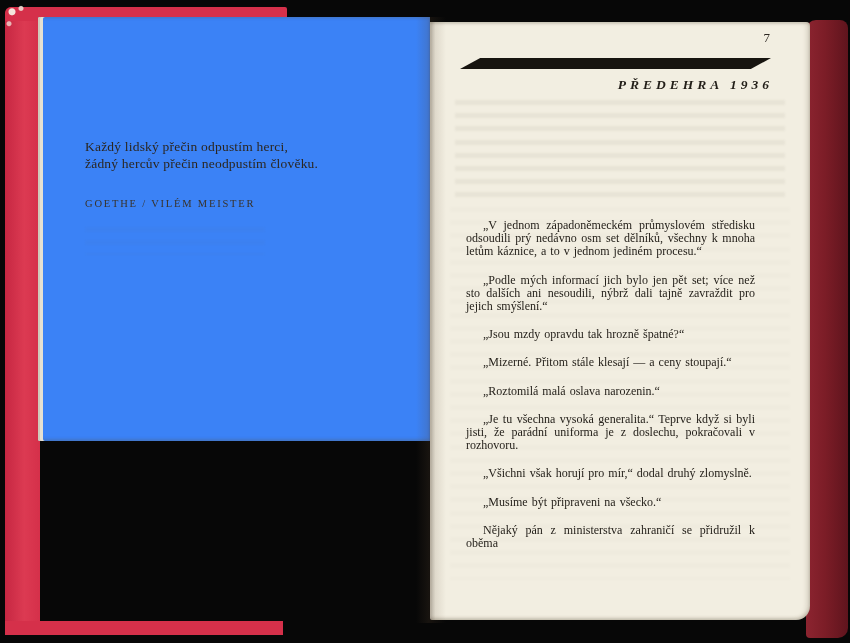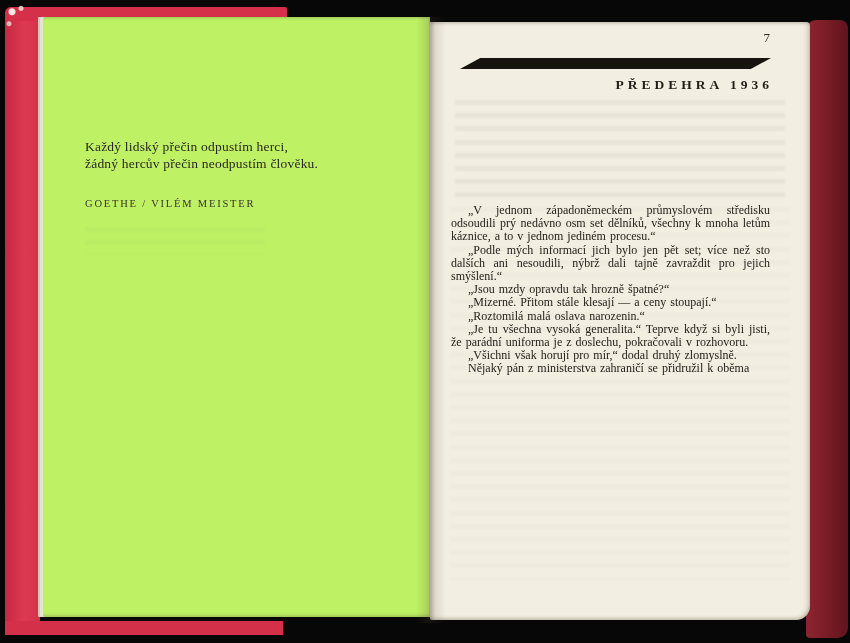--- a/index.html
+++ b/index.html
@@ -15,39 +15,39 @@
   .worn-corner{position:absolute;left:3px;top:5px;width:30px;height:34px;
     background:
       radial-gradient(circle at 30% 20%, rgba(245,240,228,.95) 0 3px, transparent 4px),
       radial-gradient(circle at 60% 10%, rgba(245,240,228,.8) 0 2px, transparent 3px),
       radial-gradient(circle at 20% 55%, rgba(245,240,228,.7) 0 2px, transparent 3px);
   }
   .cover-right{position:absolute;left:806px;top:20px;width:42px;height:618px;
     background:linear-gradient(to right,#8c2430,#7c1d27 45%,#5f141d);
     border-radius:10px 8px 10px 4px;}
   
-  .page-left{position:absolute;left:38px;top:17px;width:392px;height:600px;
-    background:#bef264;border-radius:2px 0 0 2px;
+  .page-left{position:absolute;left:38px;top:17px;width:392px;height:424px;
+    background:#3b82f6;border-radius:2px 0 0 2px;
     box-shadow:inset 2px 0 0 #cfcaba, inset 5px 0 0 #e6e1d2, inset 0 -2px 3px rgba(90,80,60,.25), inset 0 2px 2px rgba(90,80,60,.18);}
   .page-right{position:absolute;left:430px;top:22px;width:380px;height:598px;
     background:#f2eee1;border-radius:0 4px 14px 2px;
     box-shadow:inset -3px 0 5px rgba(80,60,40,.18), inset 0 -2px 3px rgba(90,80,60,.22), inset 0 2px 2px rgba(90,80,60,.15);}
   .gutter{position:absolute;left:416px;top:17px;width:30px;height:606px;
     background:linear-gradient(to right,rgba(90,70,50,0) 0%,rgba(90,70,50,.20) 42%,rgba(60,45,30,.28) 52%,rgba(90,70,50,.12) 65%,rgba(90,70,50,0) 100%);}
   
   .quote{position:absolute;left:47px;top:122px;font-size:13.5px;line-height:16.5px;color:#2b2620;letter-spacing:.2px;}
   .attribution{position:absolute;left:47px;top:181px;font-size:10.5px;font-weight:normal;letter-spacing:1.8px;color:#38322a;}
   
   .pagenum{position:absolute;right:40px;top:8px;font-size:13px;color:#2b2620;}
   .rule-bar{position:absolute;left:30px;top:36px;width:311px;height:11px;background:#17140f;
     clip-path:polygon(6.5% 0, 100% 0, 93.5% 100%, 0 100%);}
-  .chapter-title{position:absolute;right:37px;top:55px;font-size:13.5px;font-weight:bold;letter-spacing:4px;color:#221e18;white-space:nowrap;}
+  .chapter-title{position:absolute;right:37px;top:55px;font-size:13.5px;font-weight:bold;letter-spacing:4px;color:#221e18;white-space:nowrap;font-style:italic;}
   .body-text{position:absolute;left:21px;top:182px;width:319px;color:#26221c;
     font-size:12px;line-height:13.2px;text-align:justify;word-spacing:1px;}
-  .body-text p{margin:0;text-indent:17px;}
+  .body-text p{margin:15px;text-indent:17px;}
   
   .bleed{position:absolute;pointer-events:none;
     background:repeating-linear-gradient(to bottom, rgba(110,104,90,.14) 0 5px, rgba(110,104,90,0) 5px 13.2px);
     filter:blur(1.1px);}
   .bleed.strip{left:25px;right:25px;top:78px;height:100px;opacity:.55;}
   .bleed.full{left:20px;right:20px;top:185px;bottom:40px;opacity:.16;}
   .bleed.leftpg{left:47px;top:210px;width:180px;height:28px;opacity:.25;}
 </style>
 </head>
 <body>
@@ -76,19 +76,20 @@
     <div class="bleed strip"></div>
     <div class="bleed full"></div>
     <div class="body-text">
         <p class="para">„V jednom západoněmeckém průmyslovém středisku odsoudili prý nedávno osm set dělníků, všechny k mnoha letům káznice, a to v jednom jediném procesu.“</p>
         <p class="para">„Podle mých informací jich bylo jen pět set; více než sto dalších ani nesoudili, nýbrž dali tajně zavraždit pro jejich smýšlení.“</p>
         <p class="para">„Jsou mzdy opravdu tak hrozně špatné?“</p>
         <p class="para">„Mizerné. Přitom stále klesají — a ceny stoupají.“</p>
         <p class="para">„Roztomilá malá oslava narozenin.“</p>
         <p class="para">„Je tu všechna vysoká generalita.“ Teprve když si byli jisti, že parádní uniforma je z doslechu, pokračovali v rozhovoru.</p>
         <p class="para">„Všichni však horují pro mír,“ dodal druhý zlomyslně.</p>
+        <p class="para">„Musíme být připraveni na všecko.“</p>
         <p class="para">Nějaký pán z ministerstva zahraničí se přidružil k oběma</p>
       </div>
   </div>
 
   <div class="gutter"></div>
 
 </div>
 
 </body></html>

